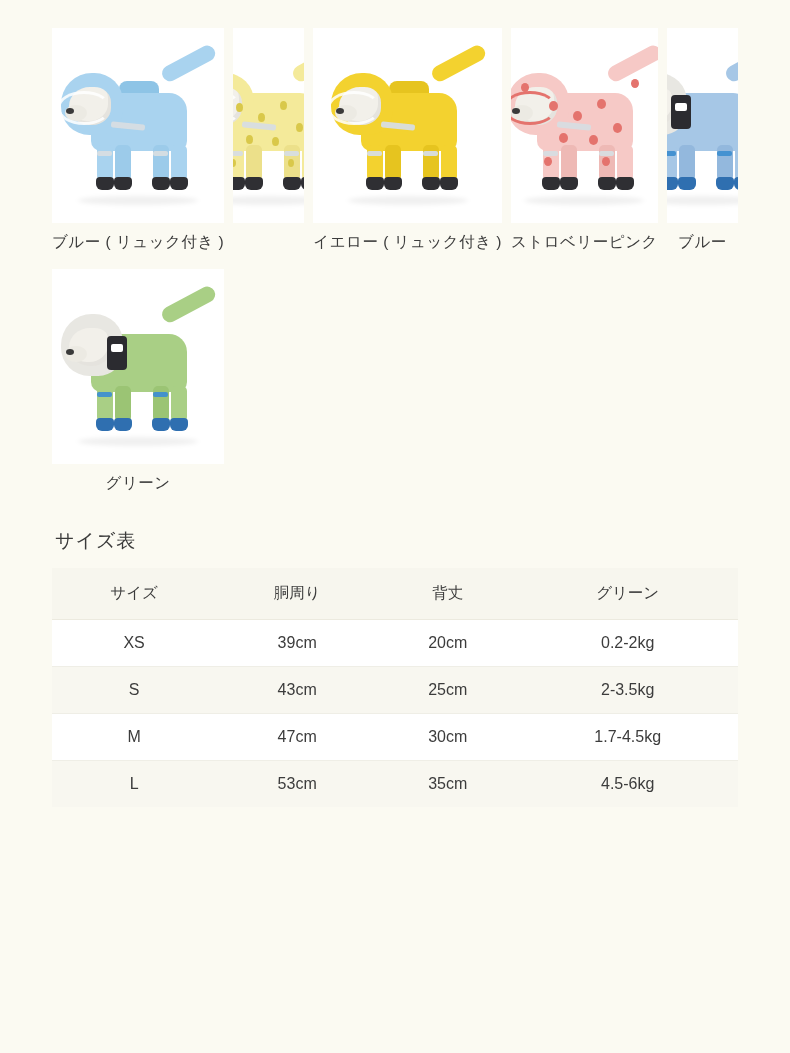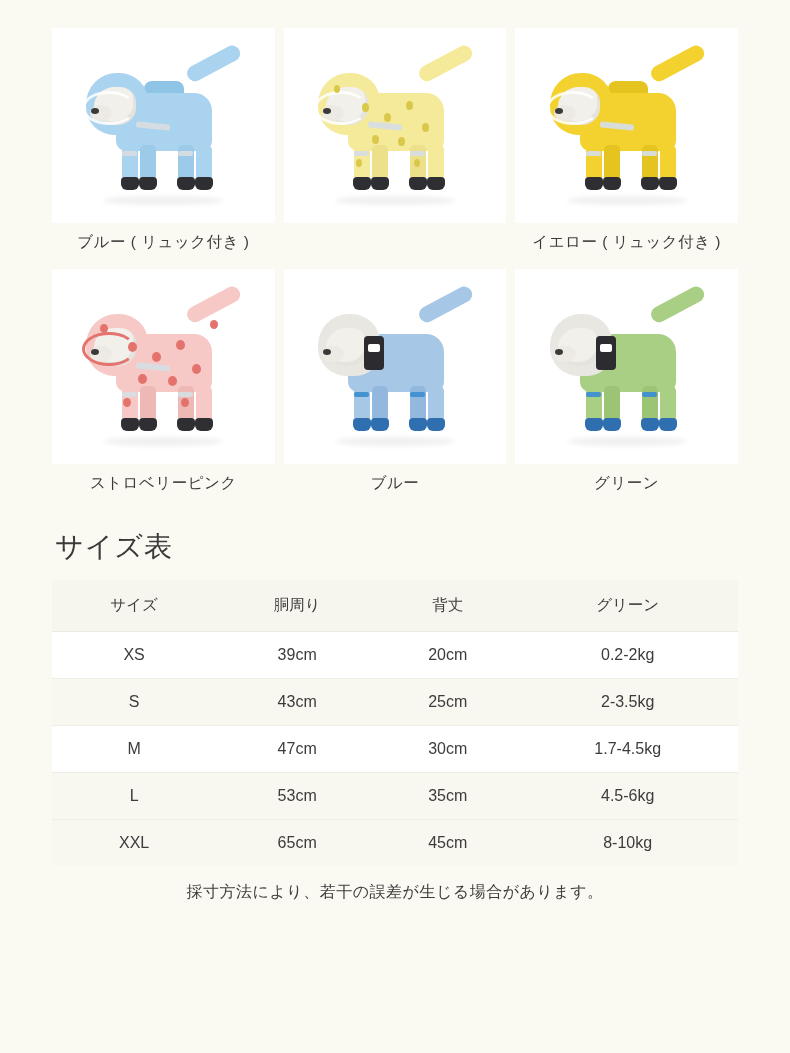--- a/index.html
+++ b/index.html
@@ -23,21 +23,21 @@
   }
   .headline {
     font-size: 25px;
     letter-spacing: 1px;
     color: #3a3a3a;
     margin: 6px 0 14px 3px;
     font-weight: 400;
   }
   .grid {
     display: grid;
-    grid-template-columns: repeat(3, 1fr);
+    grid-template-columns: repeat(5, 1fr);
     column-gap: 9px;
     row-gap: 4px;
   }
   .cell {
     display: flex;
     flex-direction: column;
     align-items: center;
   }
   .photo {
     width: 100%;
@@ -48,21 +48,21 @@
   }
   .caption {
     font-size: 15.5px;
     color: #3c3c3c;
     letter-spacing: 0.5px;
     padding: 9px 0 12px 0;
     text-align: center;
     white-space: nowrap;
   }
   .section-title {
-    font-size: 28px;
+    font-size: 19px;
     color: #3a3a3a;
     margin: 22px 0 14px 3px;
     letter-spacing: 1px;
     font-weight: 400;
   }
   table.size-table {
     width: 100%;
     border-collapse: collapse;
     background: #ffffff;
   }
@@ -470,24 +470,17 @@
         <td>47cm</td>
         <td>30cm</td>
         <td>1.7-4.5kg</td>
       </tr>
       <tr class="alt">
         <td>L</td>
         <td>53cm</td>
         <td>35cm</td>
         <td>4.5-6kg</td>
       </tr>
-      <tr class="alt">
-        <td>XXL</td>
-        <td>65cm</td>
-        <td>45cm</td>
-        <td>8-10kg</td>
-      </tr>
     </tbody>
   </table>
 
-  <div class="note">採寸方法により、若干の誤差が生じる場合があります。</div>
 
 </div>
 
 </body></html>

